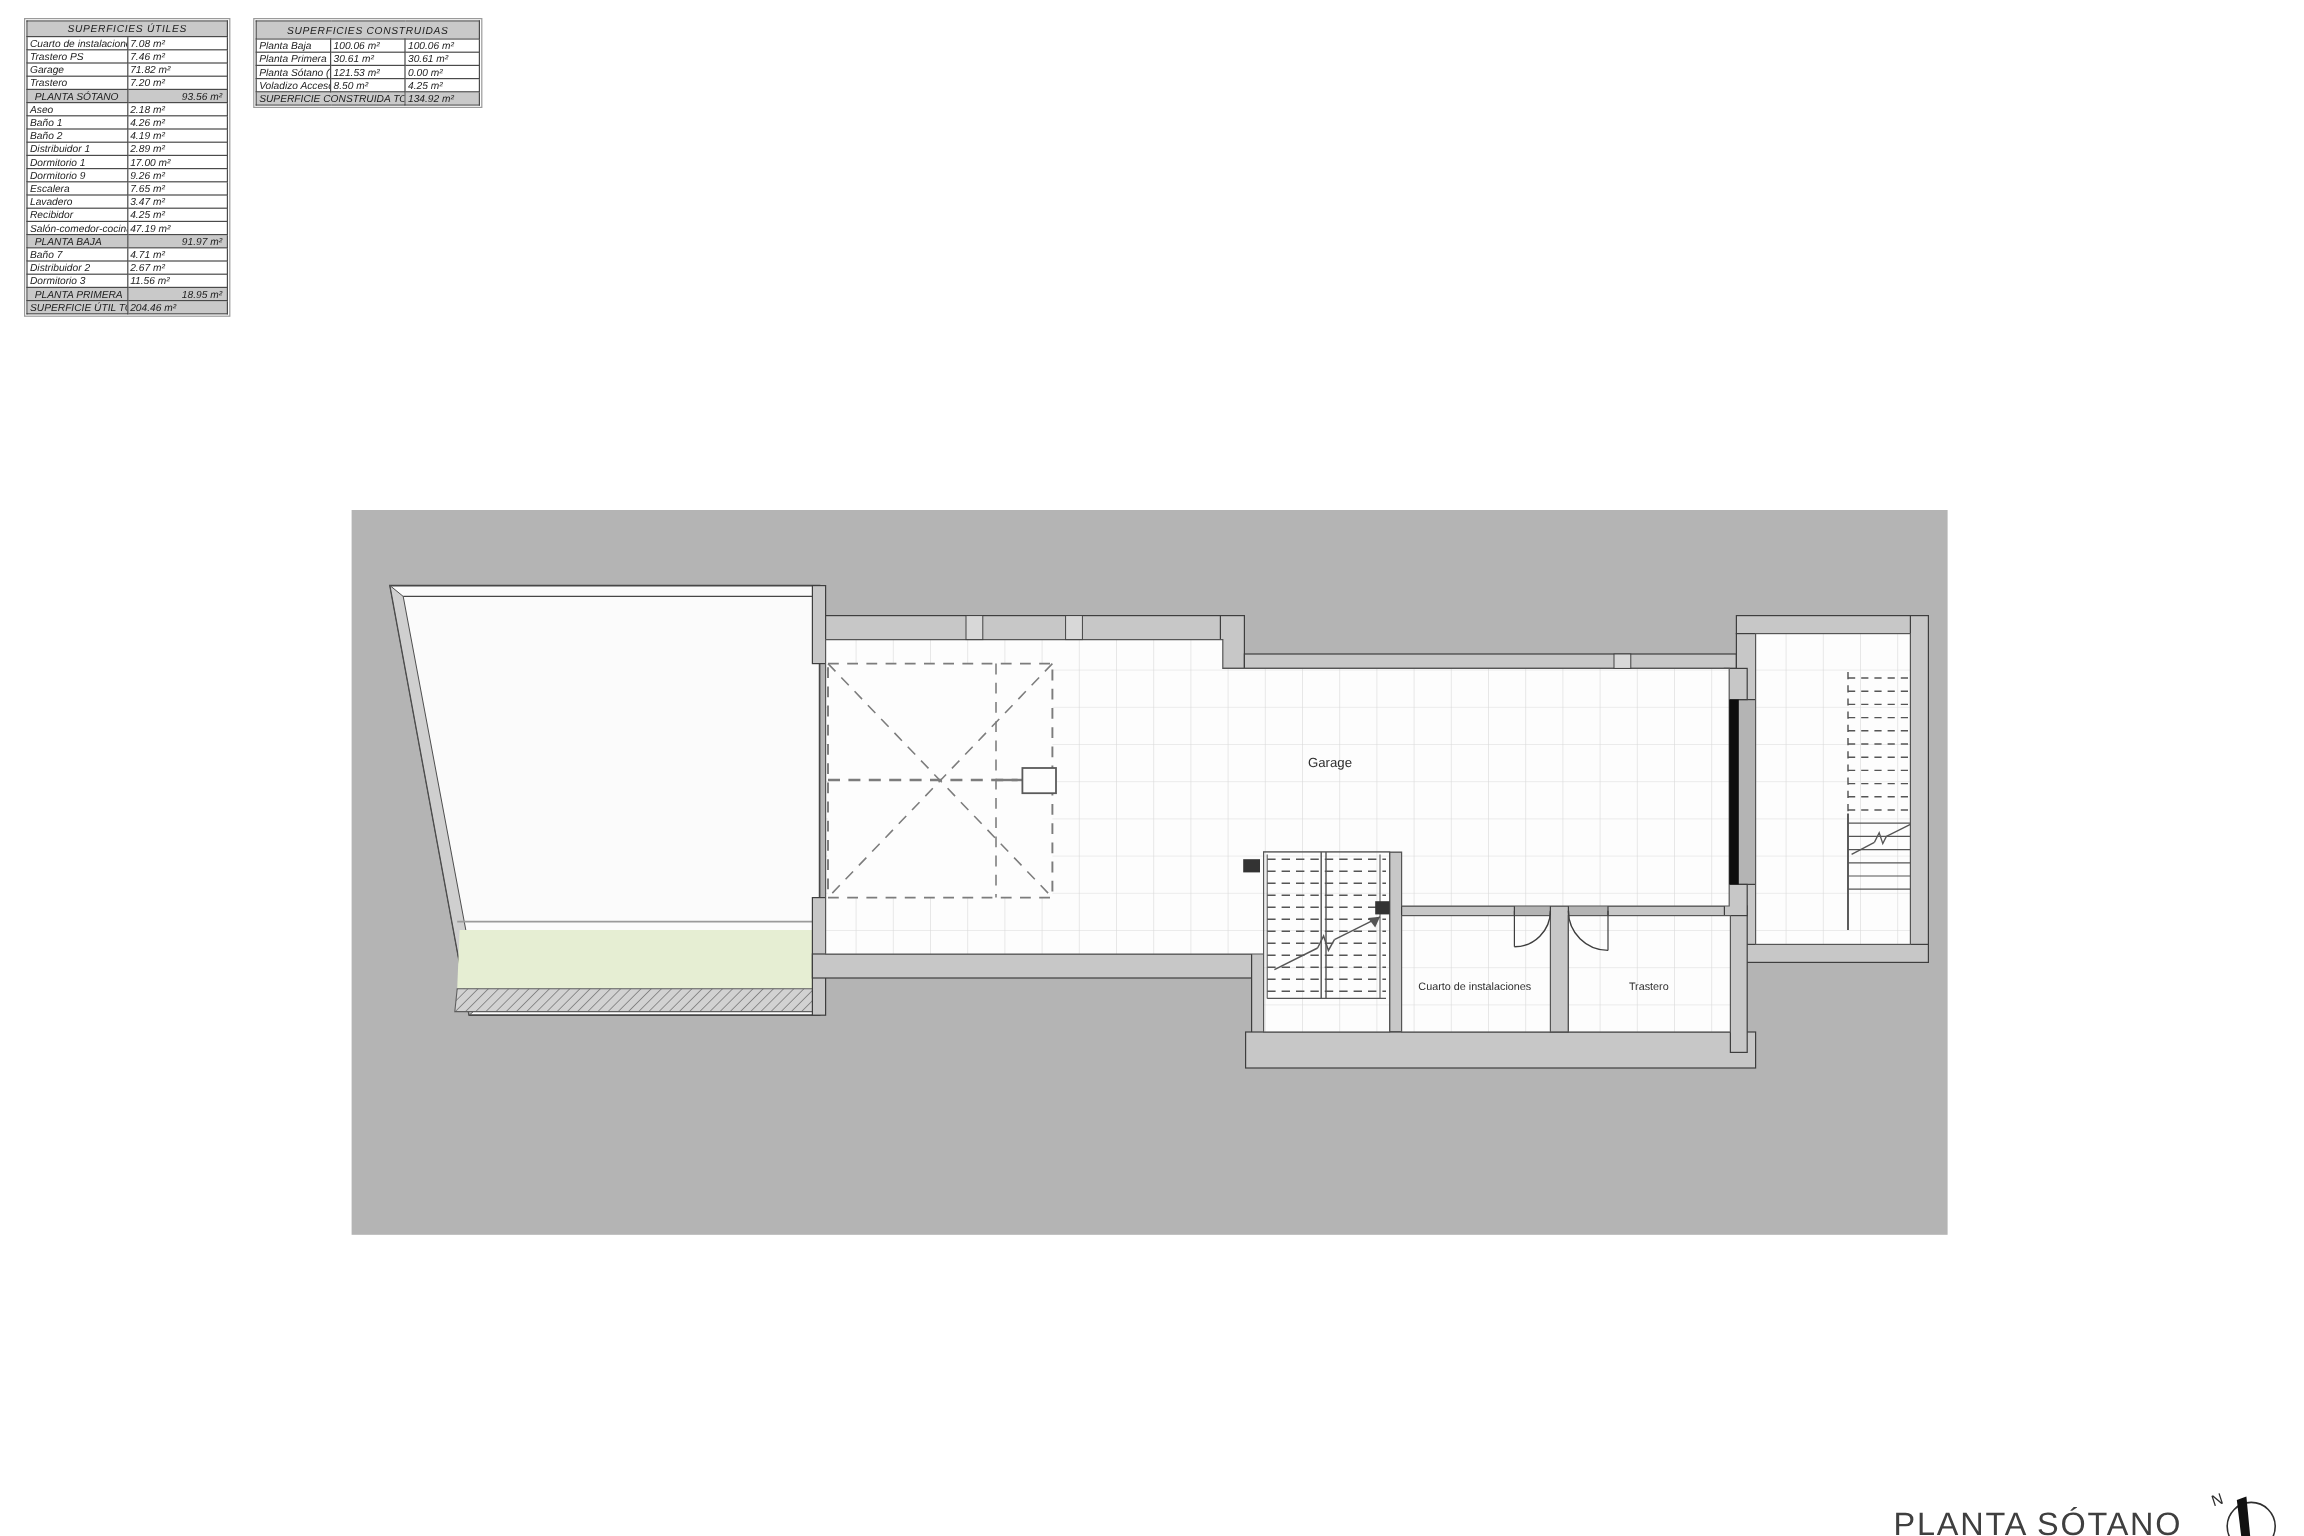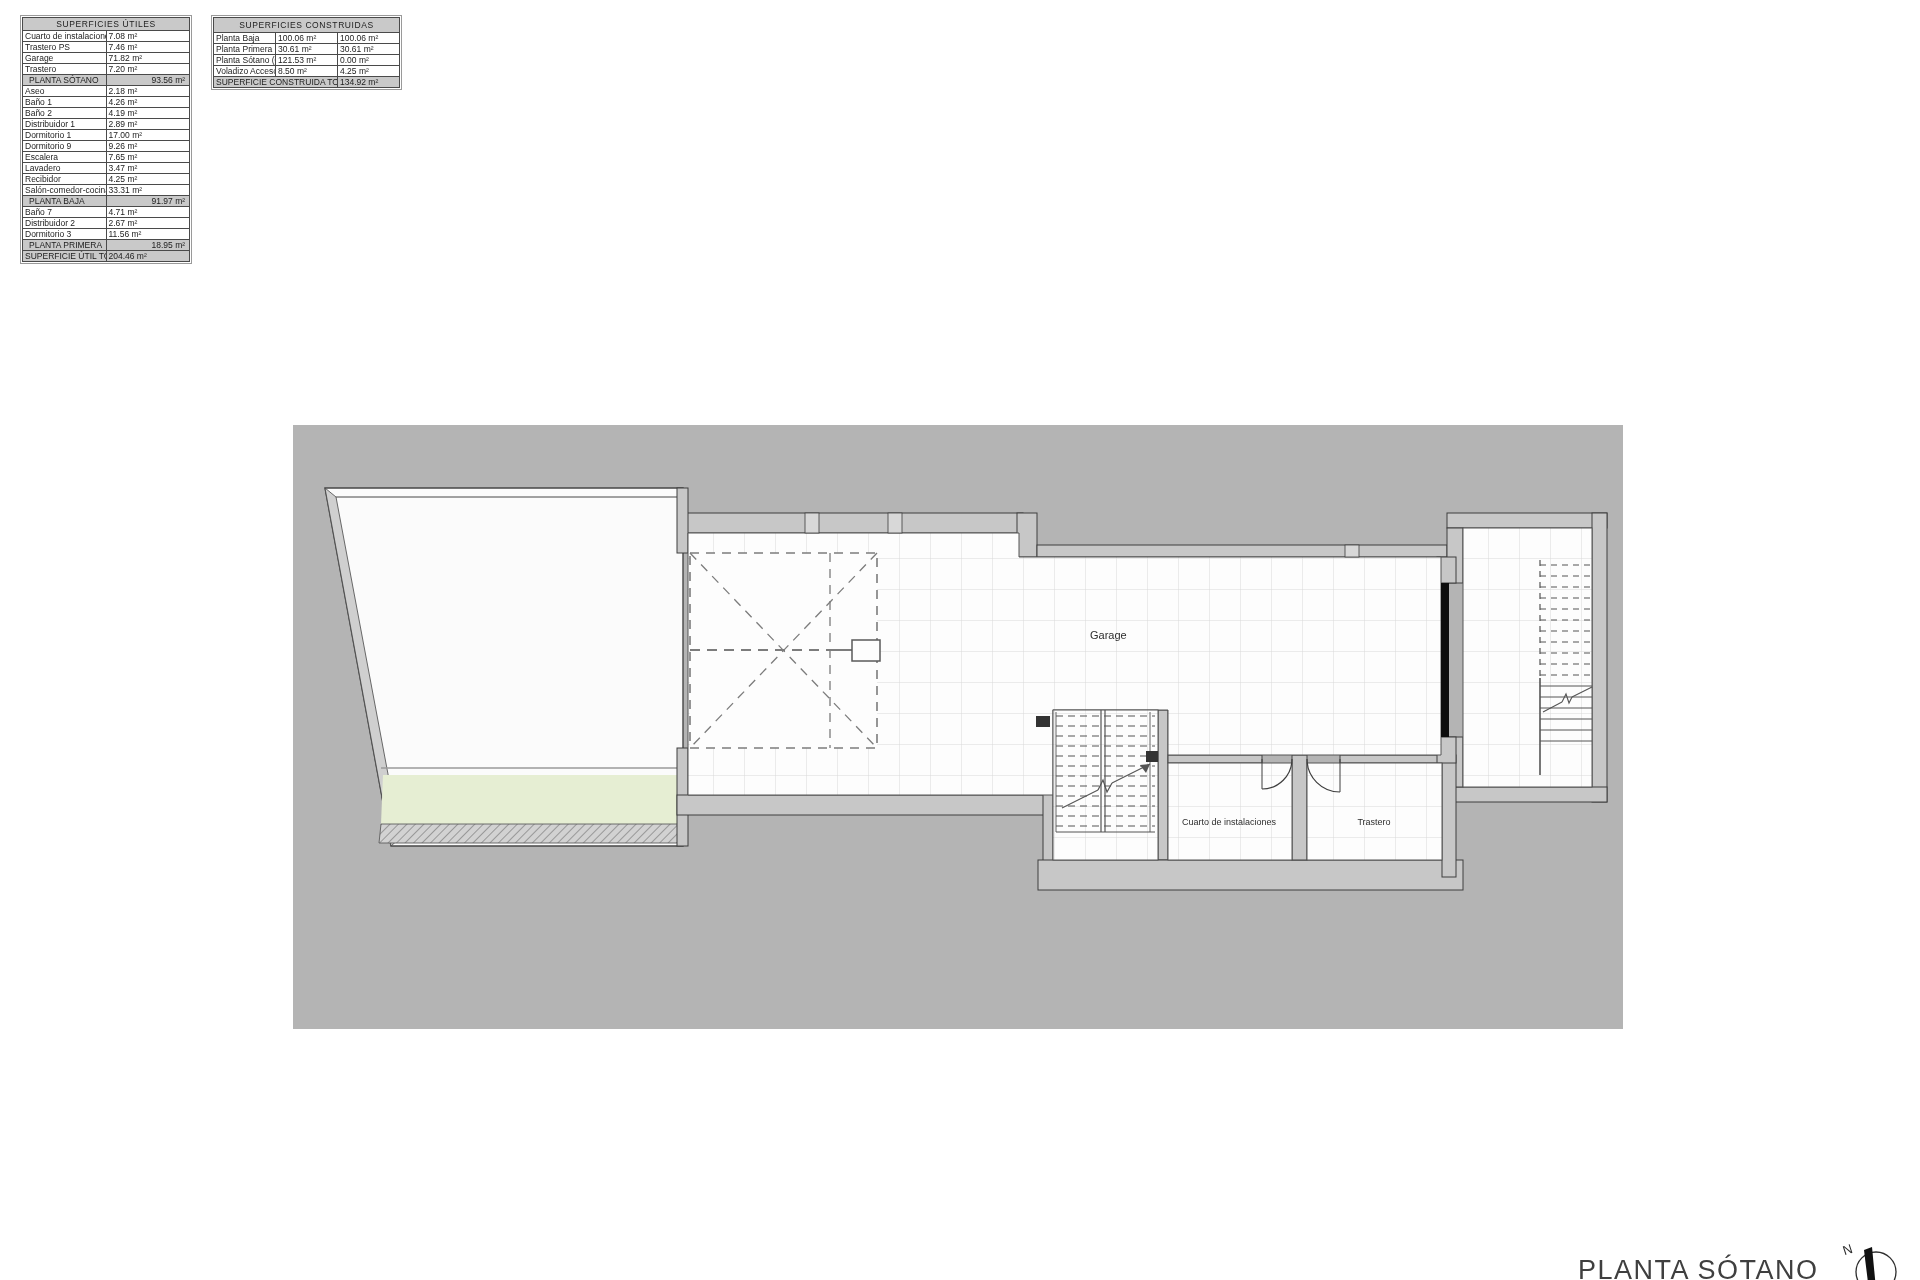--- a/index.html
+++ b/index.html
@@ -3,21 +3,21 @@
 <meta charset="utf-8">
 <style>
   html,body{margin:0;padding:0;}
   body{
     width:1920px;height:1280px;position:relative;overflow:hidden;
     background:#ffffff;font-family:"Liberation Sans",sans-serif;
   }
   .areas-table{
     position:absolute;border-collapse:collapse;background:#fff;
     font-size:8.5px;color:#1c1c1c;border:1px solid #4a4a4a;
-    outline:1px solid #9a9a9a;outline-offset:1px;table-layout:fixed;
+    outline:1px solid #9a9a9a;outline-offset:1px;table-layout:fixed;font-style:italic;
   }
   .areas-table td,.areas-table th{
     border:1px solid #4a4a4a;height:10px;line-height:10px;
     padding:0 2px;white-space:nowrap;overflow:hidden;font-weight:normal;
   }
   .areas-table th{
     background:#c9c9c9;text-align:center;letter-spacing:.6px;height:12px;
   }
   #tbl-utiles{left:22px;top:17px;width:168px;}
   #tbl-utiles td.lbl{width:106px;}
@@ -93,21 +93,21 @@
       <tr>
         <td class="lbl">Lavadero</td>
         <td class="val">3.47 m²</td>
       </tr>
       <tr>
         <td class="lbl">Recibidor</td>
         <td class="val">4.25 m²</td>
       </tr>
       <tr>
         <td class="lbl">Salón-comedor-cocina</td>
-        <td class="val">33.31 m²</td>
+        <td class="val">47.19 m²</td>
       </tr>
       <tr class="subtotal">
         <td class="lbl">PLANTA BAJA</td>
         <td class="val">91.97 m²</td>
       </tr>
       <tr>
         <td class="lbl">Baño 7</td>
         <td class="val">4.71 m²</td>
       </tr>
       <tr>

